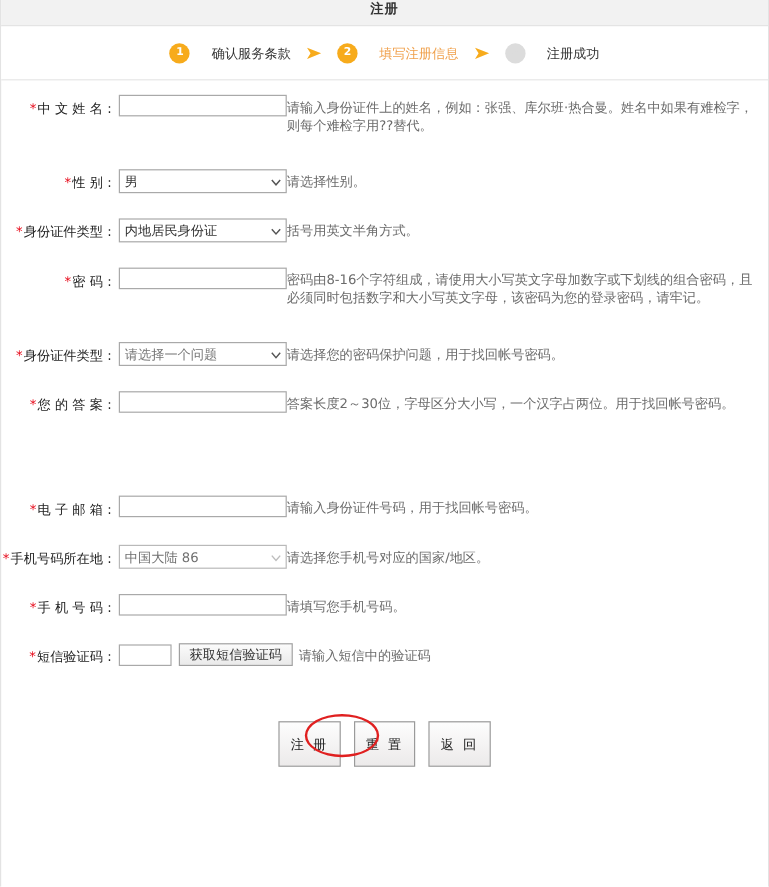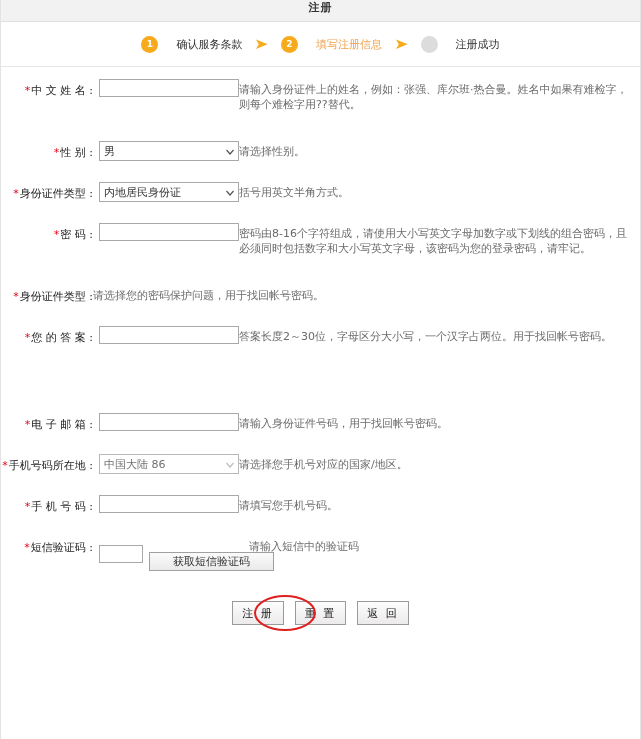--- a/index.html
+++ b/index.html
@@ -159,24 +159,23 @@
   }
   .caret svg { display: block; }
   .inline-group { display: flex; align-items: center; gap: 6px; }
   .sms-btn {
     height: 19px;
     border: 1px solid #a0a0a0;
     background: linear-gradient(#fbfbfb, #eaeaea);
     font-family: Liberation Mono, monospace;
     font-size: 11px;
     color: #333333;
-    padding: 0 23px;
+    padding: 0 8px;
     white-space: nowrap;
     cursor: pointer;
-    margin-top: 16px;
   }
   .hint {
     flex: 1;
     padding-top: 3px;
     padding-right: 8px;
     font-size: 11px;
     line-height: 15px;
     color: #6b6b6b;
   }
   .hint-link {
@@ -206,21 +205,21 @@
   .buttons {
     display: flex;
     justify-content: center;
     align-items: center;
     gap: 11px;
     margin-top: 24px;
     position: relative;
   }
   .btn {
     min-width: 42px;
-    height: 24px;
+    height: 38px;
     border: 1px solid #9a9a9a;
     background: linear-gradient(#fdfdfd, #eceaea);
     font-family: "DejaVu Sans", "Liberation Sans", sans-serif;
     font-size: 11px;
     color: #222222;
     letter-spacing: 2px;
     padding: 0 9px;
     cursor: pointer;
   }
   .annot-ellipse {
@@ -305,20 +304,30 @@
       <div class="label"><span class="req">*</span><span>密        码 :</span></div>
       <div class="field">
         <input class="txt" type="password" value="" style="">
       </div>
       <div class="hint">密码由8-16个字符组成，请使用大小写英文字母加数字或下划线的组合密码，且必须同时包括数字和大小写英文字母，该密码为您的登录密码，请牢记。</div>
     </div>
 
 
     <div class="row">
       <div class="label"><span class="req">*</span><span>身份证件类型 :</span></div>
+      <div class="field">
+        <div class="sel">
+          <span class="sel-val placeholder">请选择一个问题</span>
+          <span class="caret">
+            <svg viewBox="0 0 10 10" width="10" height="10">
+                <path d="M1.5 3 L5 7 L8.5 3" fill="none" stroke="#555" stroke-width="1.2"></path>
+              </svg>
+          </span>
+        </div>
+      </div>
       <div class="hint">请选择您的密码保护问题，用于找回帐号密码。</div>
     </div>
 
     <div class="row">
       <div class="label"><span class="req">*</span><span>您 的 答 案 :</span></div>
       <div class="field">
         <input class="txt" type="text" value="" style="">
       </div>
       <div class="hint">答案长度2～30位，字母区分大小写，一个汉字占两位。用于找回帐号密码。</div>
     </div>

